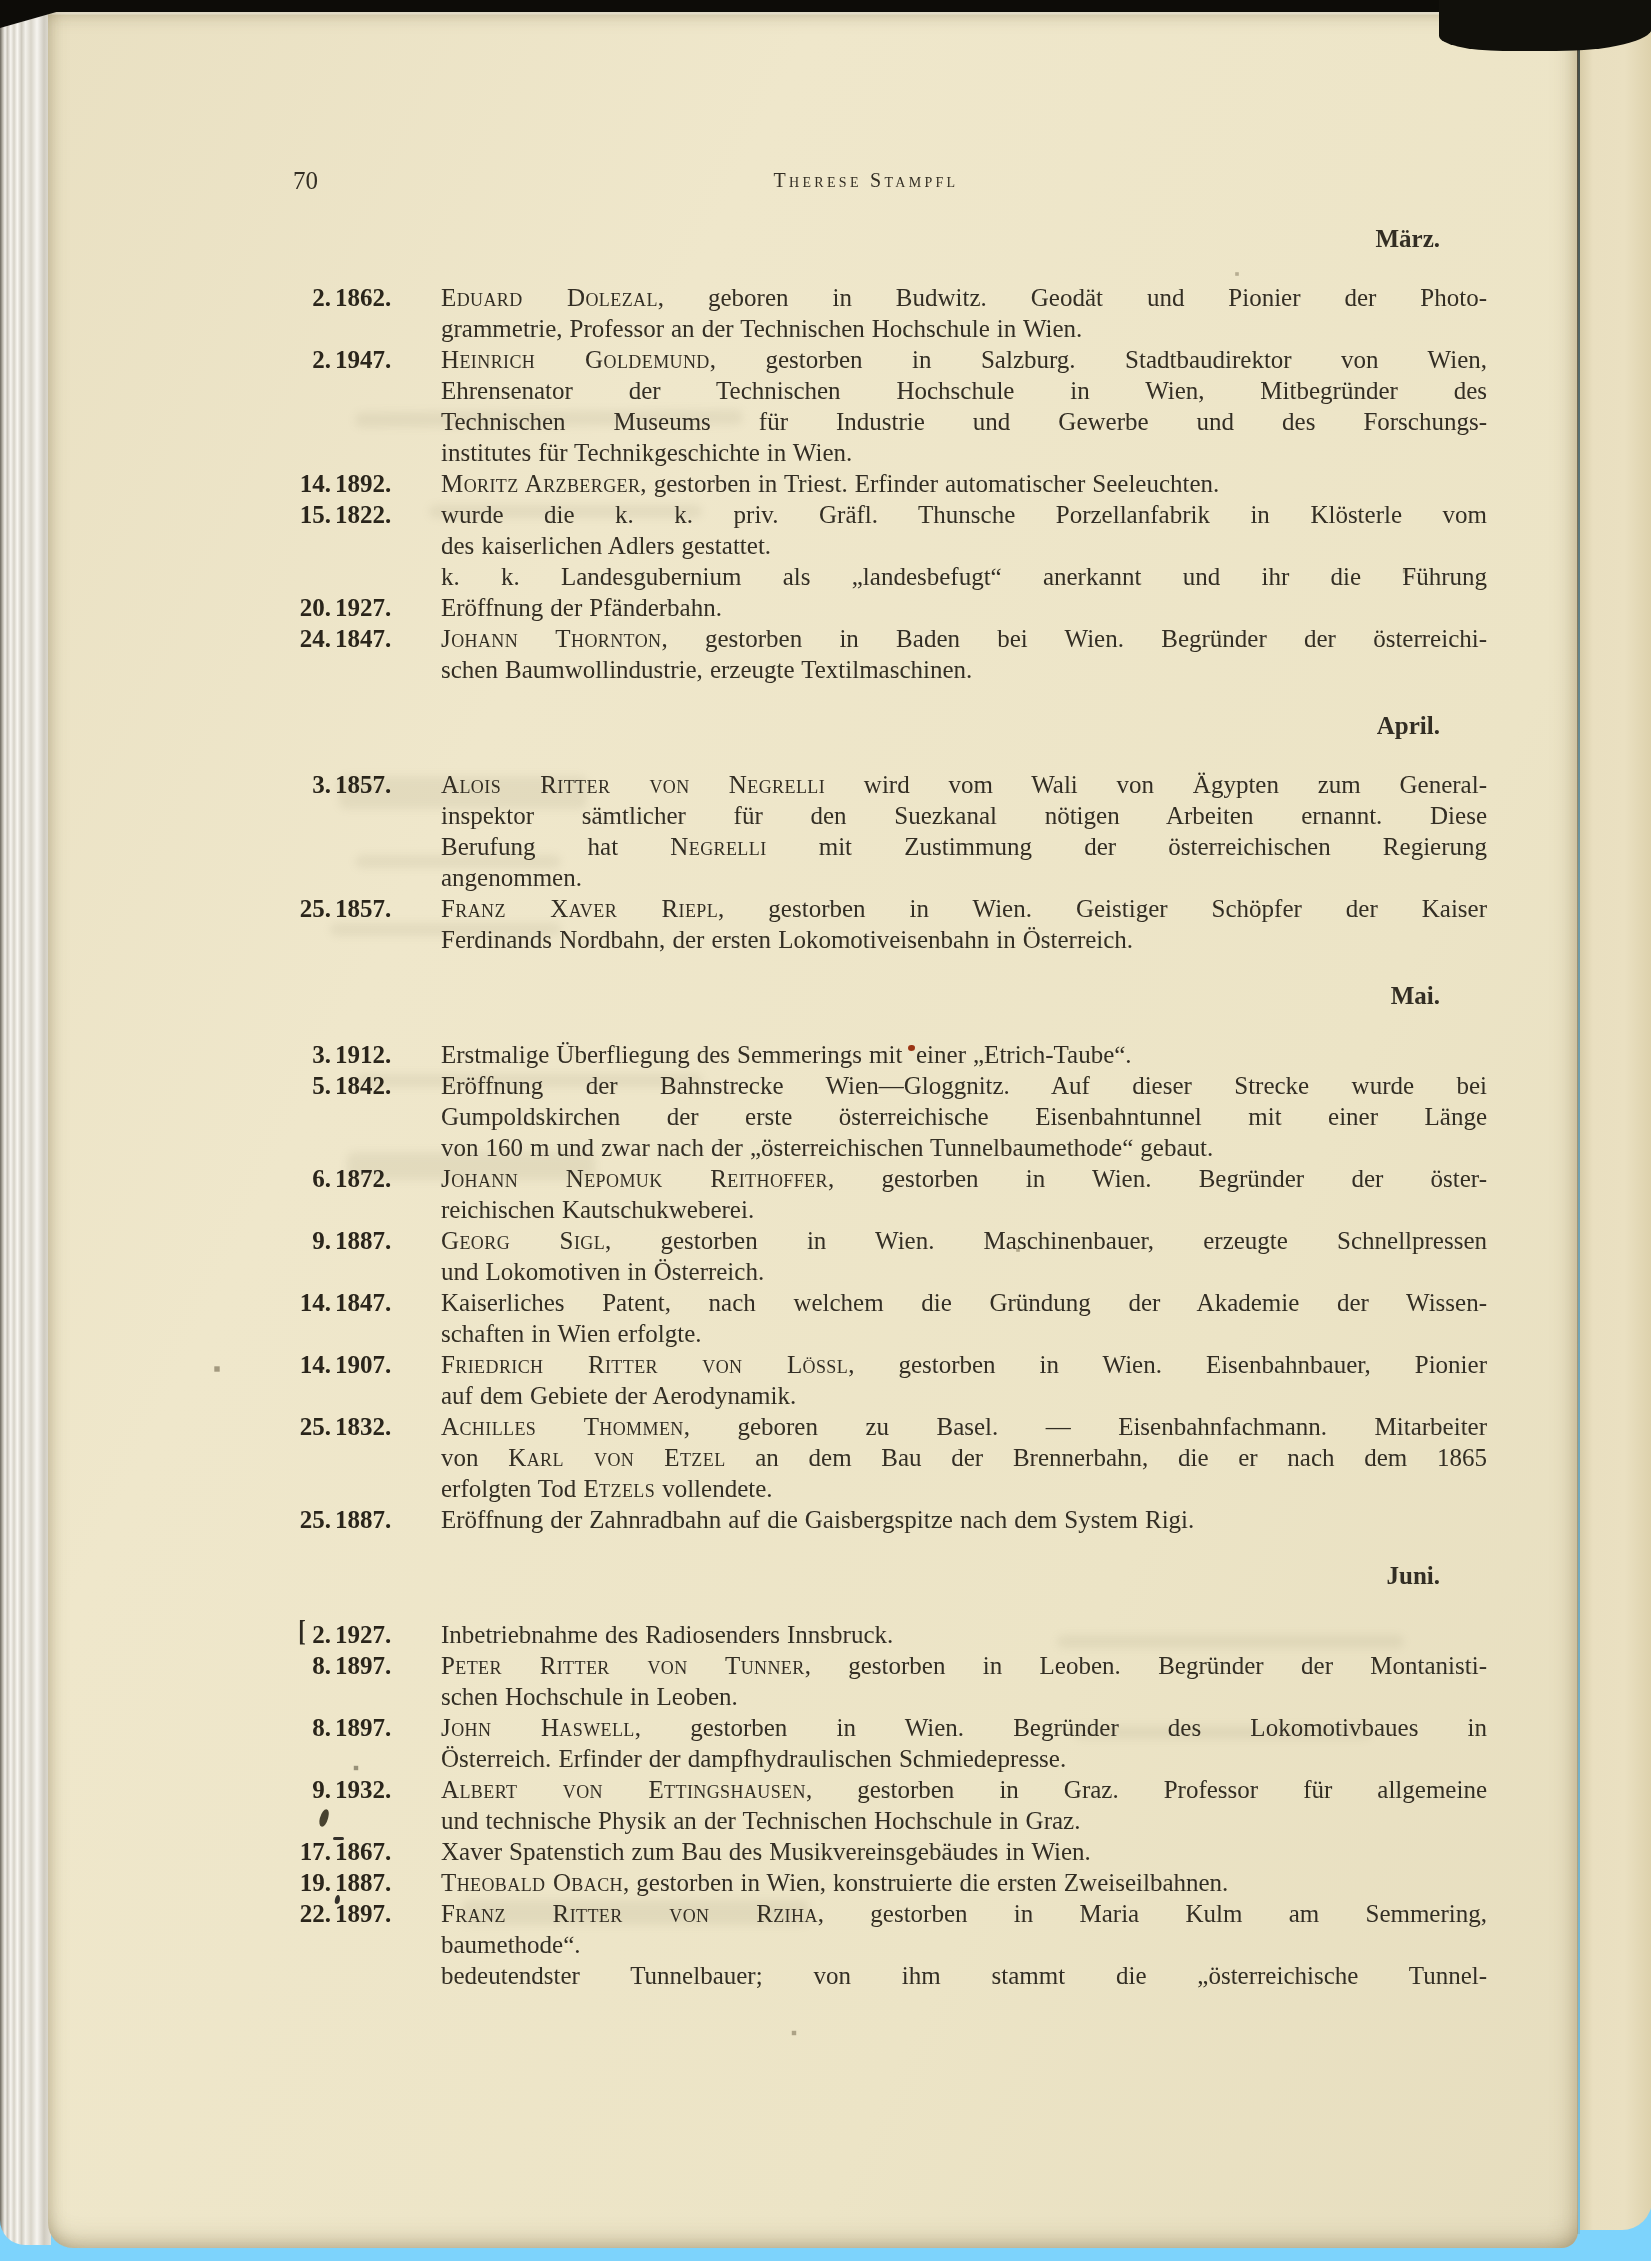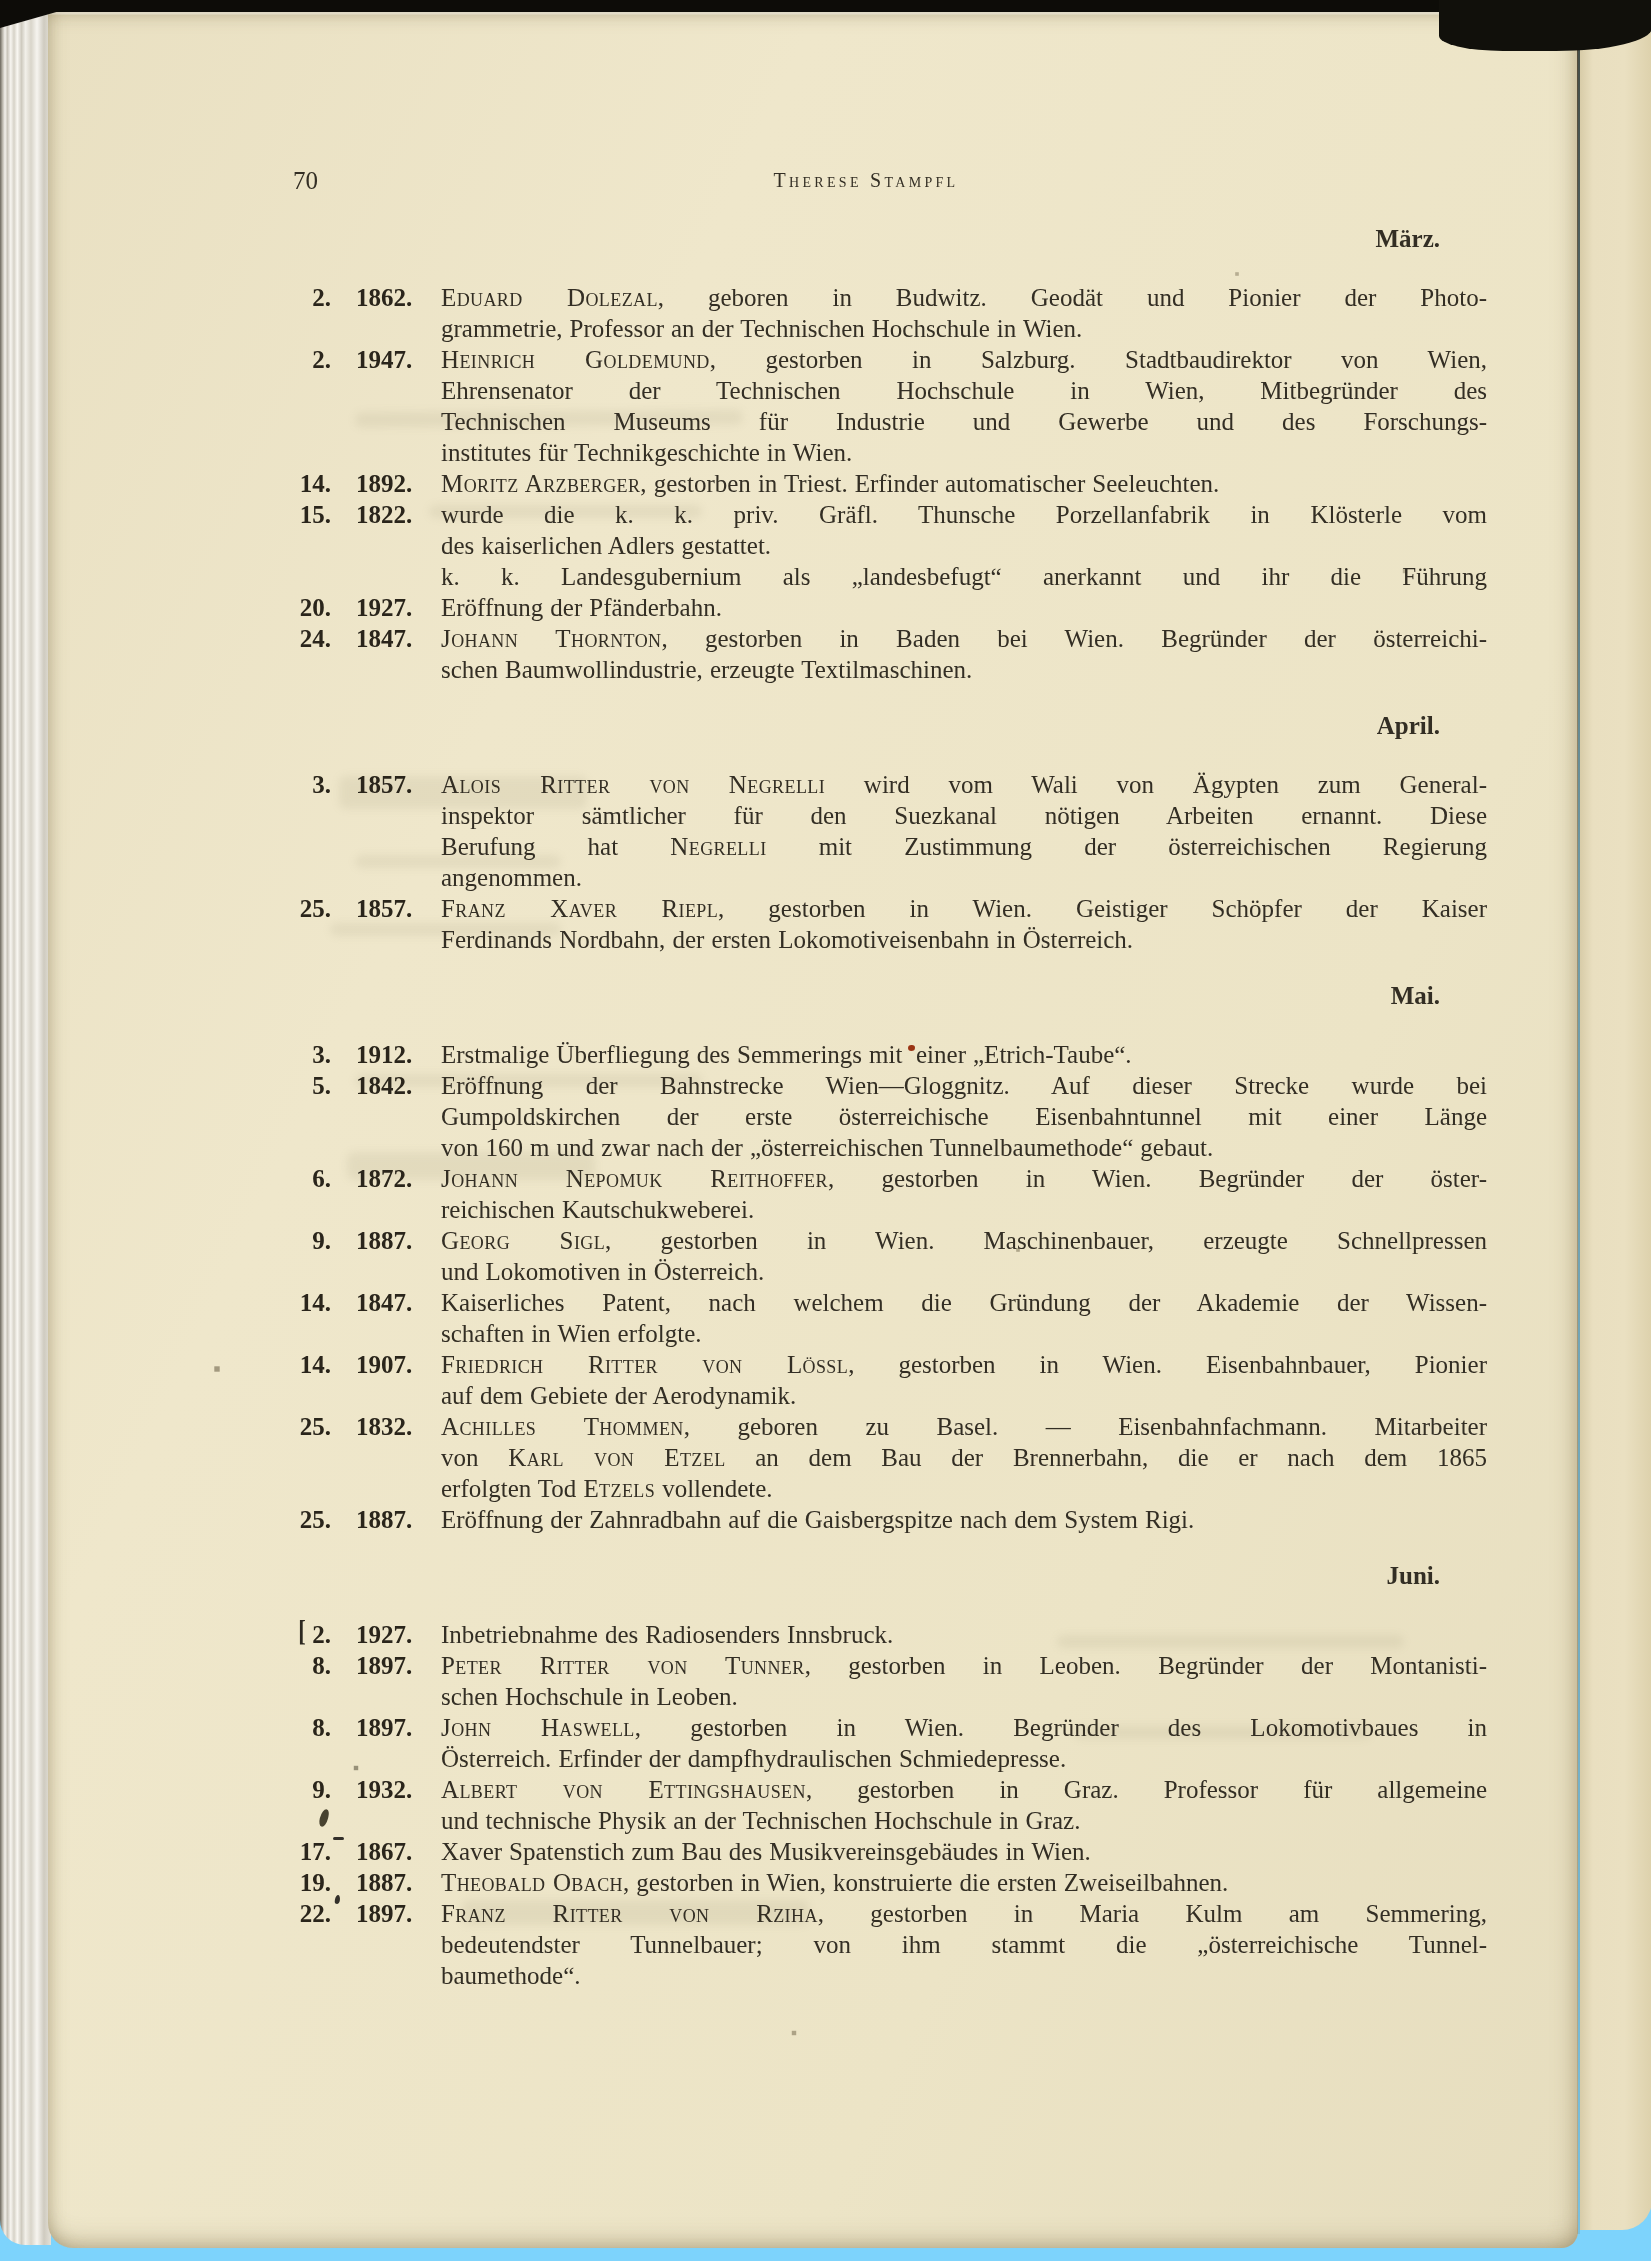--- a/index.html
+++ b/index.html
@@ -39,21 +39,21 @@
   #page-number{position:absolute;left:293px;top:0;font-size:25px;line-height:31px;}
   #running-title{position:absolute;left:292px;top:0;width:1148px;text-align:center;
     font-variant:small-caps;letter-spacing:3.3px;font-size:20px;line-height:31px;}
   
   #chronicle-sections{position:absolute;left:292px;top:198px;width:1195px;display:flow-root;
     font-size:25px;line-height:31px;word-spacing:0.8px;}
   .month-heading{width:1148px;text-align:right;font-weight:bold;margin:25px 0 28px 0;line-height:31px;}
   .row{display:flex;line-height:31px;}
   .gutter{flex:0 0 149px;display:flex;position:relative;}
   .day{display:inline-block;width:39px;text-align:right;font-weight:bold;color:#2a251b;}
-  .year{margin-left:25px;font-weight:bold;color:#2a251b;}
+  .year{margin-left:4px;font-weight:bold;color:#2a251b;}
   .line{flex:1 1 auto;}
   .just{text-align:justify;text-align-last:justify;}
   .sc{font-variant:small-caps;letter-spacing:0.4px;}
   
   .ink-bracket{position:absolute;left:5px;top:-4.1px;font-weight:bold;font-size:30px;color:#2c2820;transform:scaleX(.75);}
   .ink-blob{position:absolute;left:28px;top:4.1px;width:8.3px;height:18px;background:#35311f;
     border-radius:60% 40% 55% 45%;transform:rotate(14deg);opacity:.9;}
   .day-macron{position:absolute;left:41px;top:0.8px;width:10.7px;height:3.3px;background:#33302a;border-radius:1.7px;}
   .day-tick{position:absolute;left:43px;top:-3.3px;width:5px;height:9px;background:#33302a;
     border-radius:50% 50% 60% 40%/60% 60% 40% 40%;transform:rotate(10deg);}
@@ -344,21 +344,21 @@
       <div class="row">
         <div class="gutter">
           <span class="day">22.</span>
           <span class="day-tick"></span>
           <span class="year">1897.</span>
         </div>
         <div class="line just"><span class="sc">Franz Ritter von Rziha</span><span>, gestorben in Maria Kulm am Semmering,</span></div>
       </div>
       <div class="row">
         <div class="gutter"></div>
+        <div class="line"><span>baumethode“.</span></div>
+      </div>
+      <div class="row">
+        <div class="gutter"></div>
         <div class="line just"><span>bedeutendster Tunnelbauer; von ihm stammt die „österreichische Tunnel-</span></div>
-      </div>
-      <div class="row">
-        <div class="gutter"></div>
-        <div class="line"><span>baumethode“.</span></div>
       </div>
     </div>
 </div>
 
 
 </body></html>

